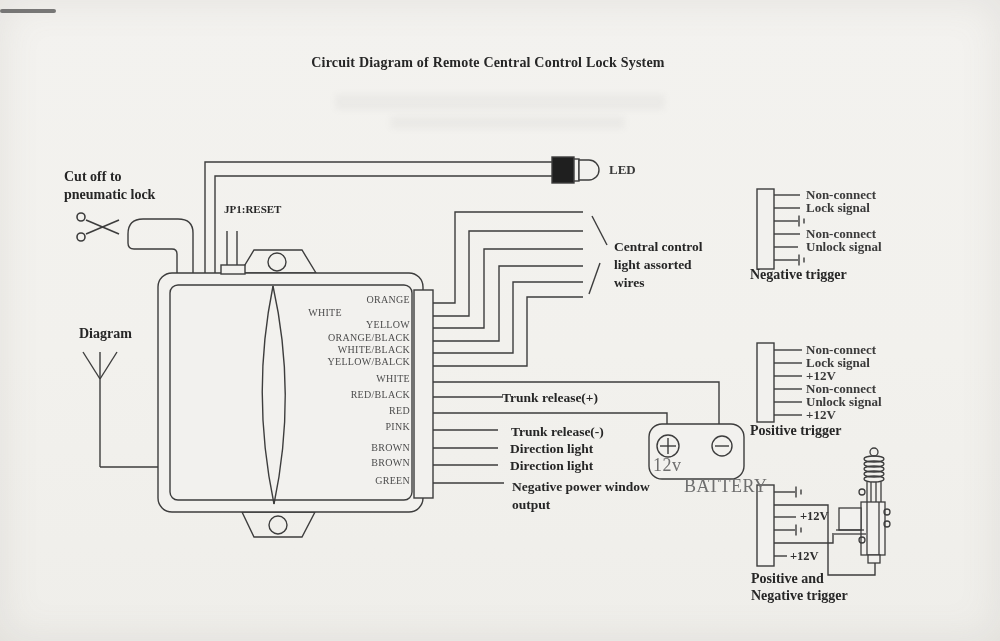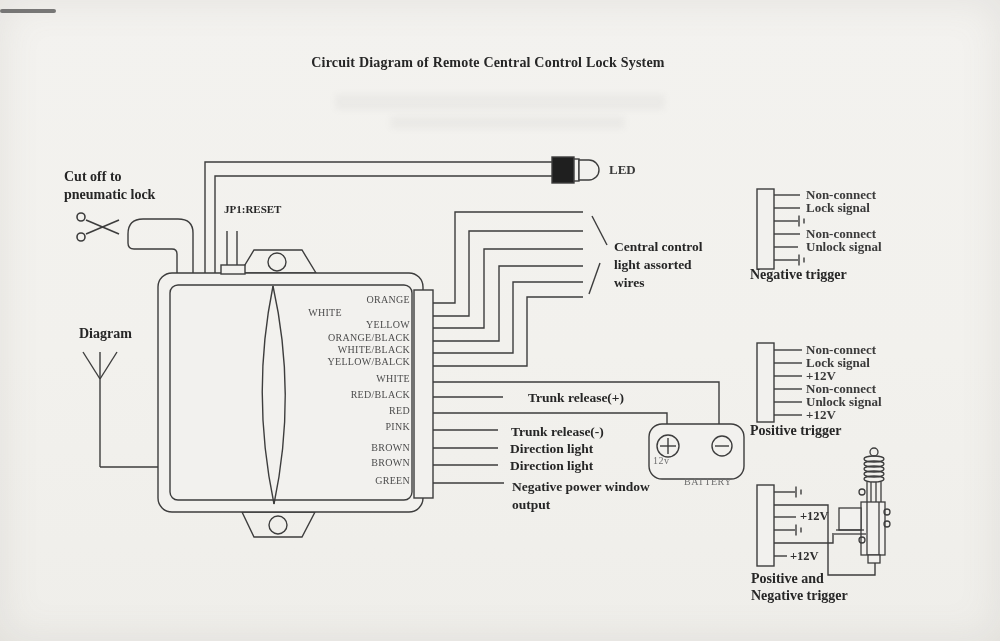--- a/index.html
+++ b/index.html
@@ -19,21 +19,21 @@
     color:#262626;
     white-space:nowrap;
     line-height:1.05;
   }
   .b{font-weight:bold;}
   .title{font-size:14px;letter-spacing:.2px;}
   .ann{font-size:14px;}
   .ann2{font-size:13.5px;}
   .wirelbl{font-size:10px;color:#4c4c4c;letter-spacing:.3px;}
   .pin{font-size:13px;color:#3a3a3a;font-weight:bold;}
-  .batt{font-size:10px;color:#6f6f6f;letter-spacing:.5px;}
+  .batt{font-size:18px;color:#6f6f6f;letter-spacing:.5px;}
   .v12{font-size:12.5px;font-weight:bold;color:#2e2e2e;}
   .ghost{
     position:absolute;
     background:#8a8a8a;
     opacity:.07;
     filter:blur(3px);
     border-radius:3px;
   }
   .streak{position:absolute;background:#4f4f4f;opacity:.75;border-radius:2px;}
 </style>
@@ -220,21 +220,21 @@
   <div class="lbl wirelbl" style="left:240px;top:406px;width:170px;text-align:right;">RED</div>
   <div class="lbl wirelbl" style="left:240px;top:422px;width:170px;text-align:right;">PINK</div>
   <div class="lbl wirelbl" style="left:240px;top:443px;width:170px;text-align:right;">BROWN</div>
   <div class="lbl wirelbl" style="left:240px;top:458px;width:170px;text-align:right;">BROWN</div>
   <div class="lbl wirelbl" style="left:240px;top:476px;width:170px;text-align:right;">GREEN</div>
 
   <div class="lbl ann2 b" style="left:614px;top:240px;">Central control</div>
   <div class="lbl ann2 b" style="left:614px;top:258px;">light assorted</div>
   <div class="lbl ann2 b" style="left:614px;top:276px;">wires</div>
 
-  <div class="lbl ann2 b" style="left:528px;top:391px;font-family:Liberation Serif, serif;">Trunk release(+)</div>
+  <div class="lbl ann2 b" style="left:502px;top:391px;font-family:Liberation Serif, serif;">Trunk release(+)</div>
   <div class="lbl ann2 b" style="left:511px;top:425px;">Trunk release(-)</div>
   <div class="lbl ann2 b" style="left:510px;top:442px;">Direction light</div>
   <div class="lbl ann2 b" style="left:510px;top:459px;">Direction light</div>
   <div class="lbl ann2 b" style="left:512px;top:480px;">Negative power window</div>
   <div class="lbl ann2 b" style="left:512px;top:498px;">output</div>
 
   <div class="lbl batt" style="left:653px;top:456px;">12v</div>
   <div class="lbl batt" style="left:684px;top:457px;margin-top:20px;">BATTERY</div>
 
   <div class="lbl pin" style="left:806px;top:188px;">Non-connect</div>

